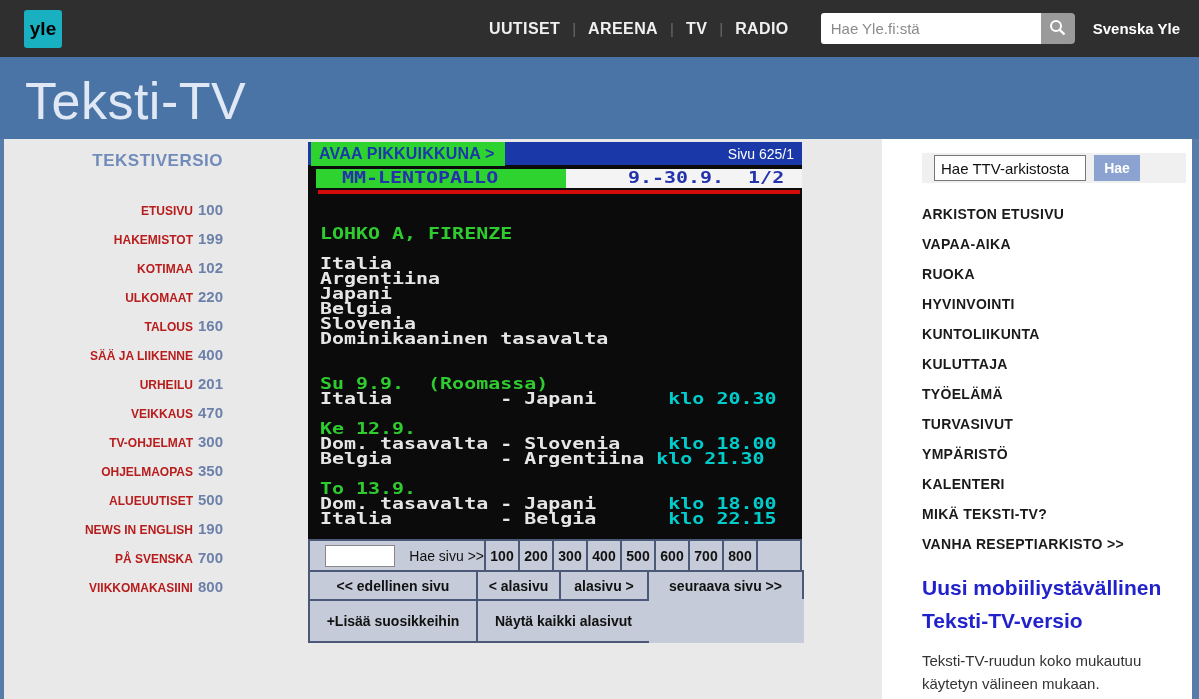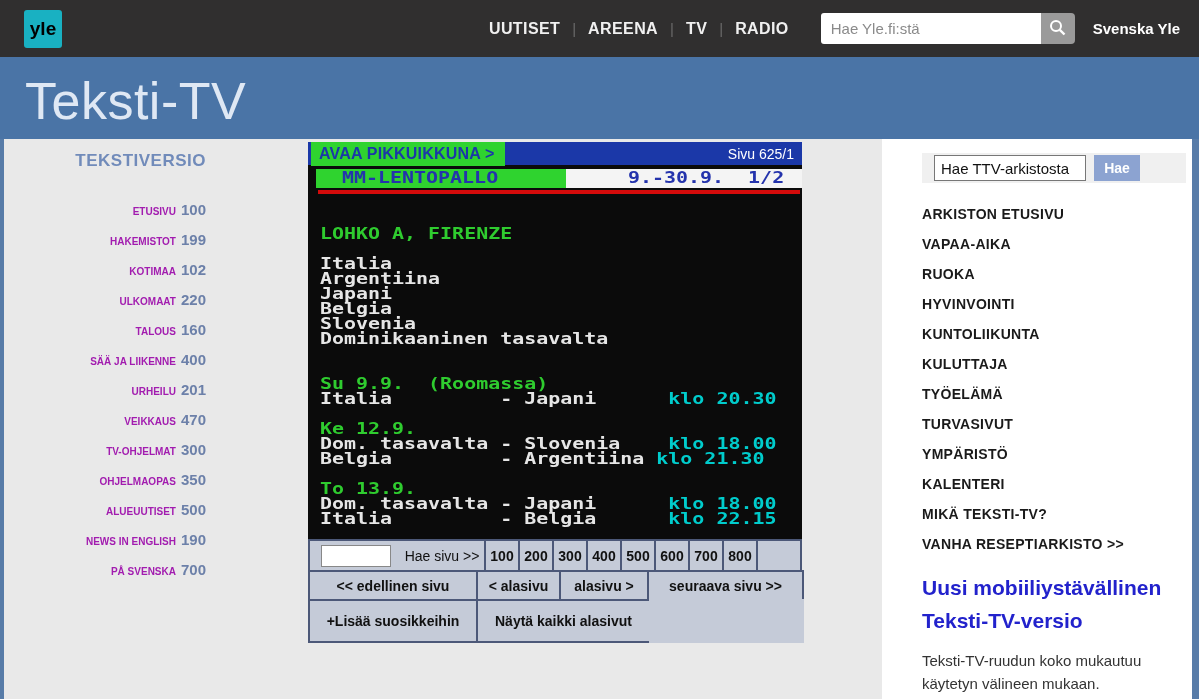--- a/index.html
+++ b/index.html
@@ -28,24 +28,24 @@
   .bluehead h1 { font-size: 52px; font-weight: normal; color: #dfe8f4; letter-spacing: .5px; }
 
   
   .content { display: flex; height: 560px; }
   .edge { background: #587ca8; }
   .edge.l { width: 4px; } .edge.r { width: 7px; }
   .main { width: 878px; background: #e9e9e9; position: relative; }
   .rightcol { width: 310px; background: #fff; padding: 14px 6px 0 40px; }
 
   
-  .sidebar { position: absolute; top: 12px; left: 0; width: 202px; text-align: right; }
+  .sidebar { position: absolute; top: 12px; left: 17px; width: 202px; text-align: right; }
   .sb-heading { color: #718bba; font-size: 17px; font-weight: bold; letter-spacing: .5px; margin-bottom: 25px; cursor: pointer; }
   .sb-item { line-height: 28px; cursor: pointer; white-space: nowrap; }
-  .sb-label { color: #a21caf; font-size: 10px; font-weight: bold; }
+  .sb-label { color: #b91c1c; font-size: 12px; font-weight: bold; }
   .sb-num { color: #6c80a9; font-size: 15px; font-weight: bold; margin-left: 5px; }
 
   
   .console { position: absolute; top: 3px; left: 304px; width: 494px; }
   .tt-topbar { height: 23px; background: #1b38a8; display: flex; align-items: center; padding: 0 8px 0 3px; }
   .tt-open { background: #2fd32f; border: none; color: #1b38a8; font-size: 16px; font-weight: bold;
              letter-spacing: .2px; padding: 3px 10px 3px 8px; cursor: pointer; font-family: "Liberation Sans", sans-serif; }
   .tt-page { margin-left: auto; color: #fff; font-size: 14px; }
   .tt-screen { background: #0b0b0b; padding: 4px 0 12px 0; }
   .tt-banner { display: flex; height: 19px; }
@@ -61,21 +61,21 @@
   .ttw { color: #e6e6e6; } .ttg { color: #2fcc2f; } .ttc { color: #00cccc; }
 
   
   .pagenav { margin-top: 0; width: 494px; font-size: 14px; color: #111; }
   .nav-row { display: flex; }
   .nav-row + .nav-row { margin-top: -2px; }
   .nav-cell { background: #c5cbd8; border: 2px solid #4c5878; margin-right: -2px;
               display: flex; align-items: center; justify-content: center; cursor: pointer; font-weight: bold; }
   .nav-cell.nofill { background: #c5cbd8; border: none; cursor: default; }
   .r1 { height: 33px; } .r2 { height: 31px; } .r3 { height: 44px; }
-  .cell-find { flex: 0 0 178px; justify-content: center; font-weight: normal; cursor: default; }
+  .cell-find { flex: 0 0 178px; justify-content: flex-end; font-weight: normal; cursor: default; }
   .cell-find input { width: 70px; height: 22px; border: 1px solid #888; margin-left: 6px;
                      font: 14px "Liberation Sans", sans-serif; padding: 0 4px; outline: none; background:#fff; }
   .cell-find .lbl { margin-left: 14px; cursor: pointer; }
   .cell-num { flex: 0 0 36px; }
   .r1 .filler { flex: 1; border: 2px solid #4c5878; background: #c5cbd8; }
   .r2 .c0 { flex: 0 0 170px; } .r2 .c1 { flex: 0 0 85px; } .r2 .c2 { flex: 0 0 90px; } .r2 .c3 { flex: 1; }
   .r3 .c0 { flex: 0 0 170px; } .r3 .c1 { flex: 0 0 175px; } .r3 .filler { flex: 1; }
 
   
   .arch-panel { width: 264px; height: 30px; background: #f0f0f0; display: flex; align-items: center; padding-left: 12px; }
@@ -137,20 +137,21 @@
             <div class="sb-item"><span class="sb-label">ULKOMAAT</span><span class="sb-num">220</span></div>
             <div class="sb-item"><span class="sb-label">TALOUS</span><span class="sb-num">160</span></div>
             <div class="sb-item"><span class="sb-label">SÄÄ JA LIIKENNE</span><span class="sb-num">400</span></div>
             <div class="sb-item"><span class="sb-label">URHEILU</span><span class="sb-num">201</span></div>
             <div class="sb-item"><span class="sb-label">VEIKKAUS</span><span class="sb-num">470</span></div>
             <div class="sb-item"><span class="sb-label">TV-OHJELMAT</span><span class="sb-num">300</span></div>
             <div class="sb-item"><span class="sb-label">OHJELMAOPAS</span><span class="sb-num">350</span></div>
             <div class="sb-item"><span class="sb-label">ALUEUUTISET</span><span class="sb-num">500</span></div>
             <div class="sb-item"><span class="sb-label">NEWS IN ENGLISH</span><span class="sb-num">190</span></div>
             <div class="sb-item"><span class="sb-label">PÅ SVENSKA</span><span class="sb-num">700</span></div>
+            <div class="sb-item"><span class="sb-label">VIIKKOMAKASIINI</span><span class="sb-num">800</span></div>
           </div>
       </div>
 
       <div class="console">
         <div class="tt-topbar">
           <button class="tt-open">AVAA PIKKUIKKUNA &gt;</button>
           <span class="tt-page">Sivu 625/1</span>
         </div>
         <div class="tt-screen">
           <div class="tt-banner">

